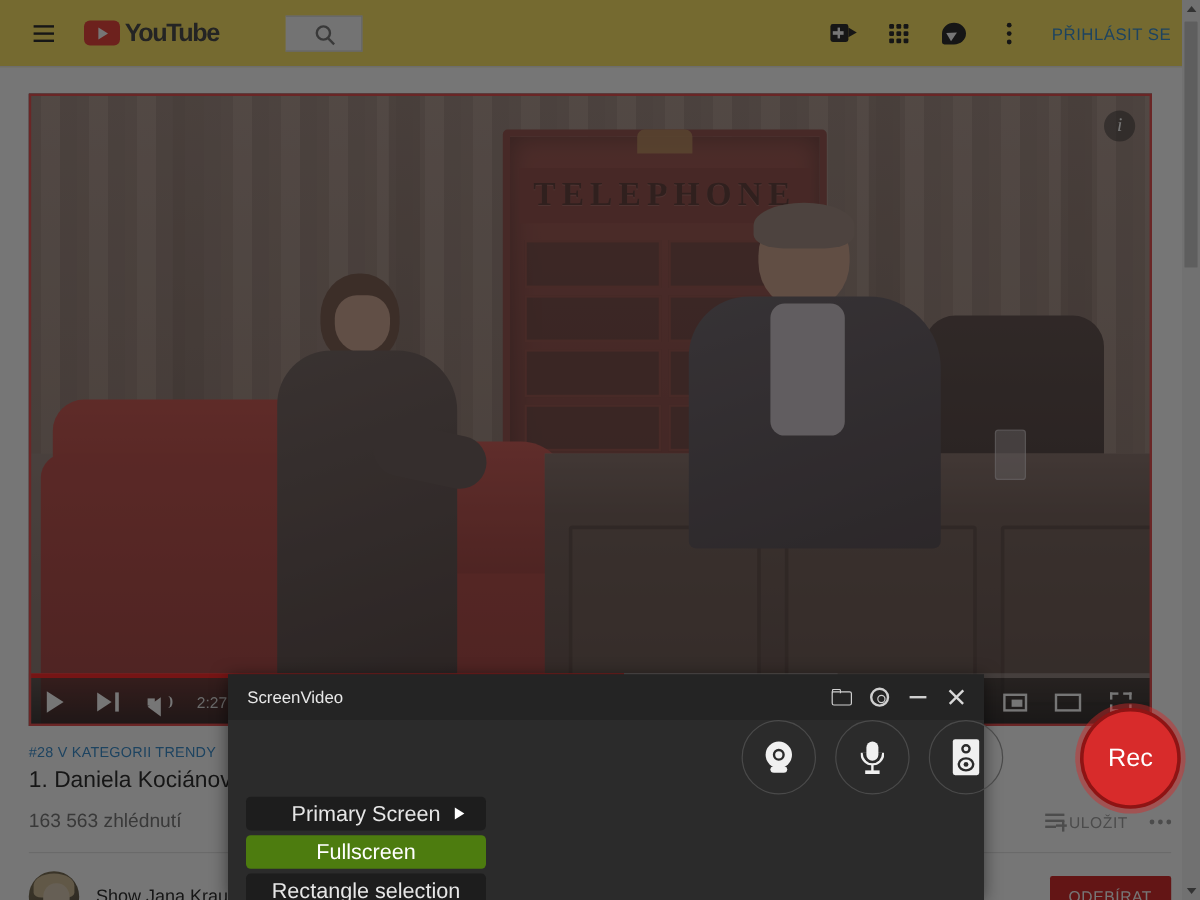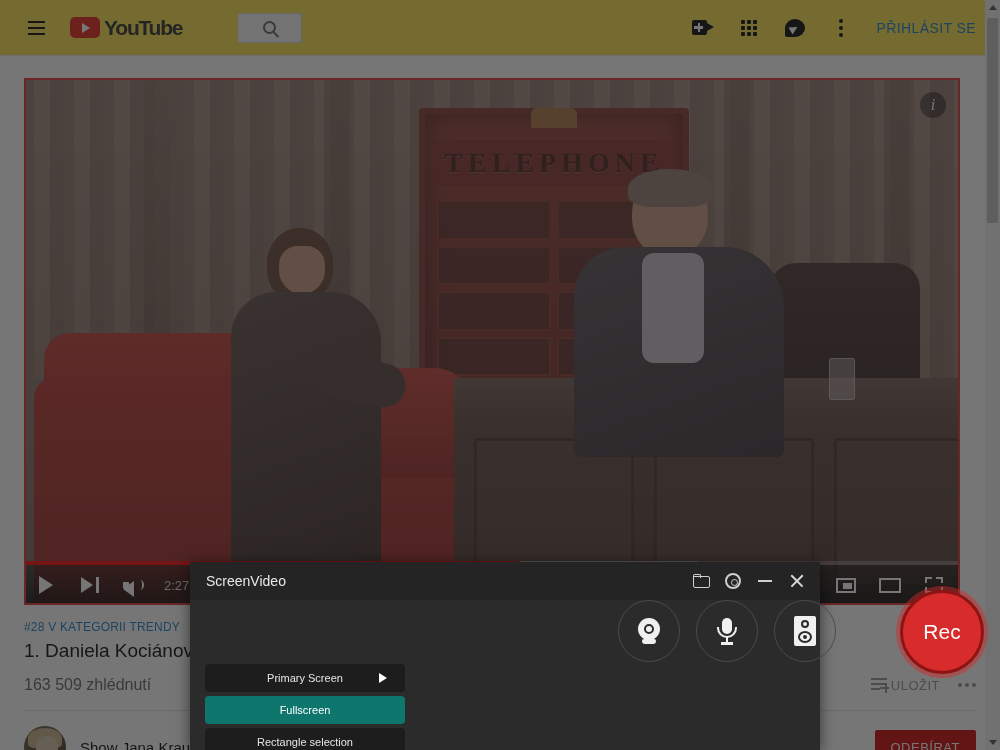--- a/index.html
+++ b/index.html
@@ -259,24 +259,24 @@
   .ic-min { width:14px; height:2px; background:#cfcfcf; }
   .ic-close { position:relative; width:14px; height:14px; }
   .ic-close i { position:absolute; left:-1px; top:6px; width:16px; height:1.8px; background:#d8d8d8; }
   .ic-close i:nth-child(1){ transform:rotate(45deg); }
   .ic-close i:nth-child(2){ transform:rotate(-45deg); }
 
   .sv-body { position:relative; height:150px; }
   .sv-modes { position:absolute; left:15px; top:64px; width:200px; display:flex; flex-direction:column; gap:4px; }
   .sv-mode {
     height:28px; border-radius:4px; display:flex; align-items:center; justify-content:center;
-    font-size:11px; cursor:pointer; position:relative;
+    font-size:18px; cursor:pointer; position:relative;
   }
   .sv-mode.dark { background:#1d1d1d; color:#e6e6e6; }
-  .sv-mode.active { background:#0f766e; color:#fff;text-align:center; }
+  .sv-mode.active { background:#4d7c0f; color:#fff;text-align:center; }
   .sv-mode .caret { position:absolute; right:18px; width:0; height:0;
     border-left:8px solid #fff; border-top:5px solid transparent; border-bottom:5px solid transparent; }
 
   .sv-circles { position:absolute; left:428px; top:0; display:flex; gap:16px; }
   .sv-circle {
     width:62px; height:62px; border-radius:50%; border:1.5px solid #4a4a4a;
     display:flex; align-items:center; justify-content:center; cursor:pointer;
   }
   .ic-webcam { position:relative; width:26px; height:26px; }
   .ic-webcam .cam { position:absolute; left:2px; top:0; width:22px; height:22px;
@@ -473,21 +473,21 @@
           </div>
         </div>
       </div>
     </div>
     <div class="player-sel-border"></div>
 
     <div class="meta">
       <div class="trend-tag">#28 V KATEGORII TRENDY</div>
       <div class="vid-title">1. Daniela Kociánová</div>
       <div class="views-row">
-        <div class="views">163 509 zhlédnutí</div>
+        <div class="views">163 563 zhlédnutí</div>
         <div class="act-row">
           <div class="save-item">
             <span class="ic-save">
               <i></i>
                 <i></i>
                 <i></i>
                 <span class="pv"></span>
                 <span class="ph"></span>
             </span>
             <span>ULOŽIT</span>

